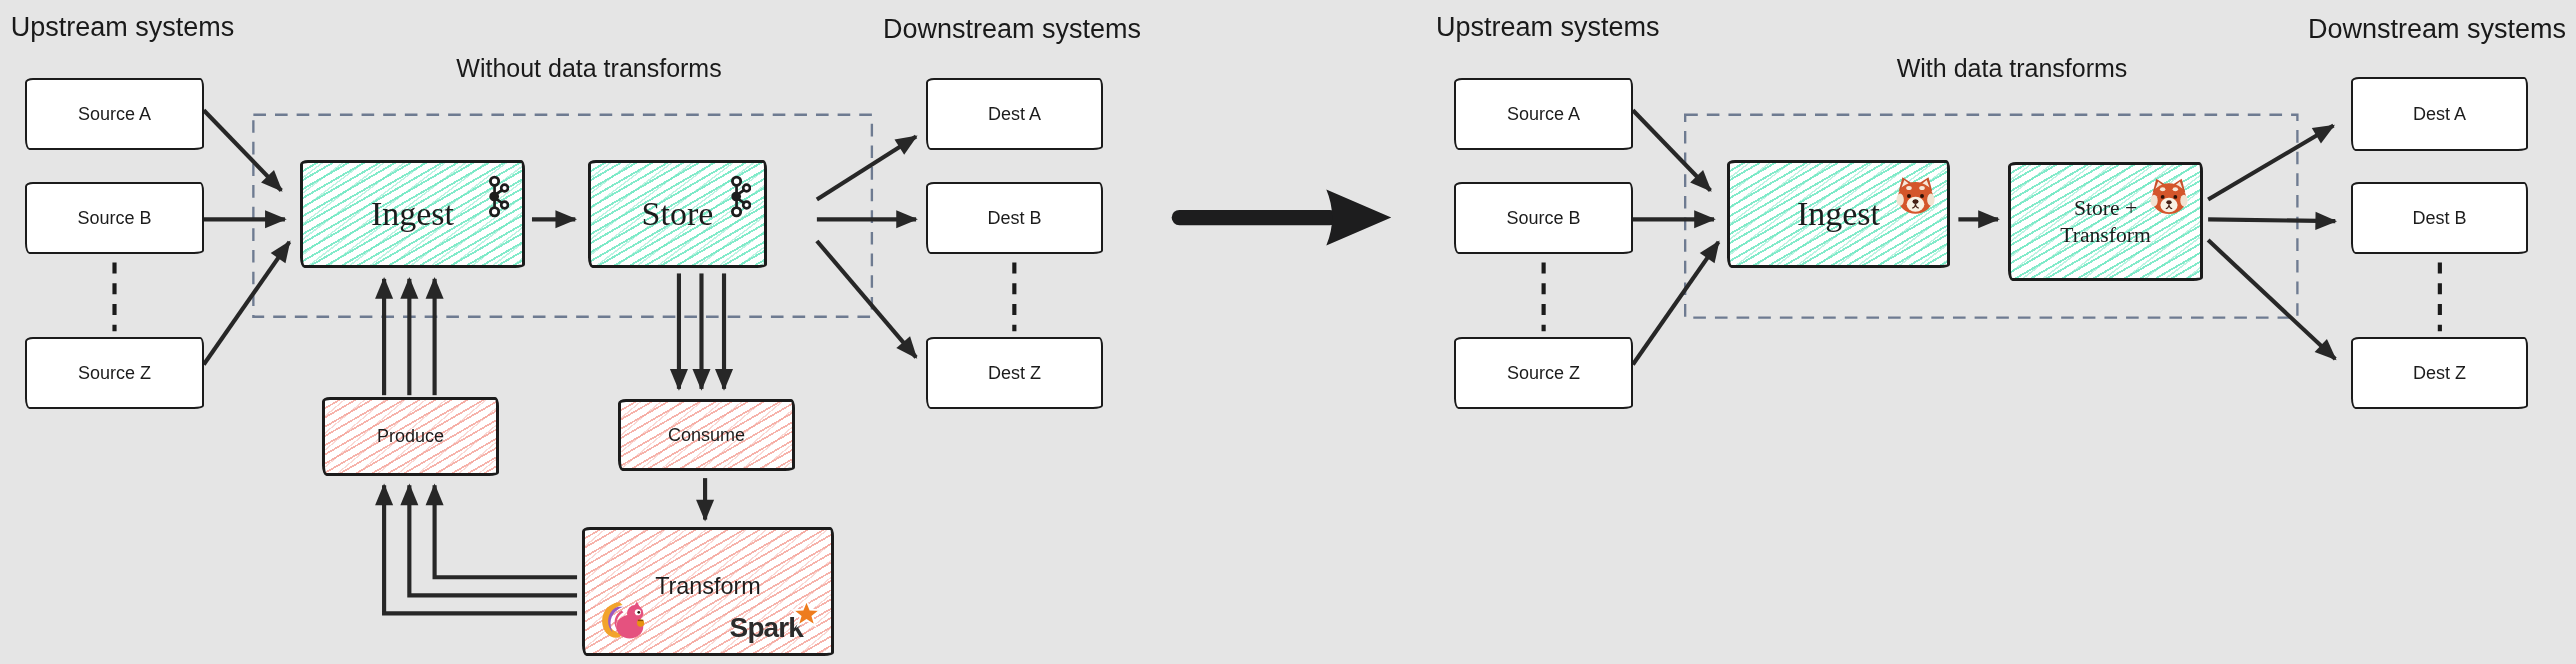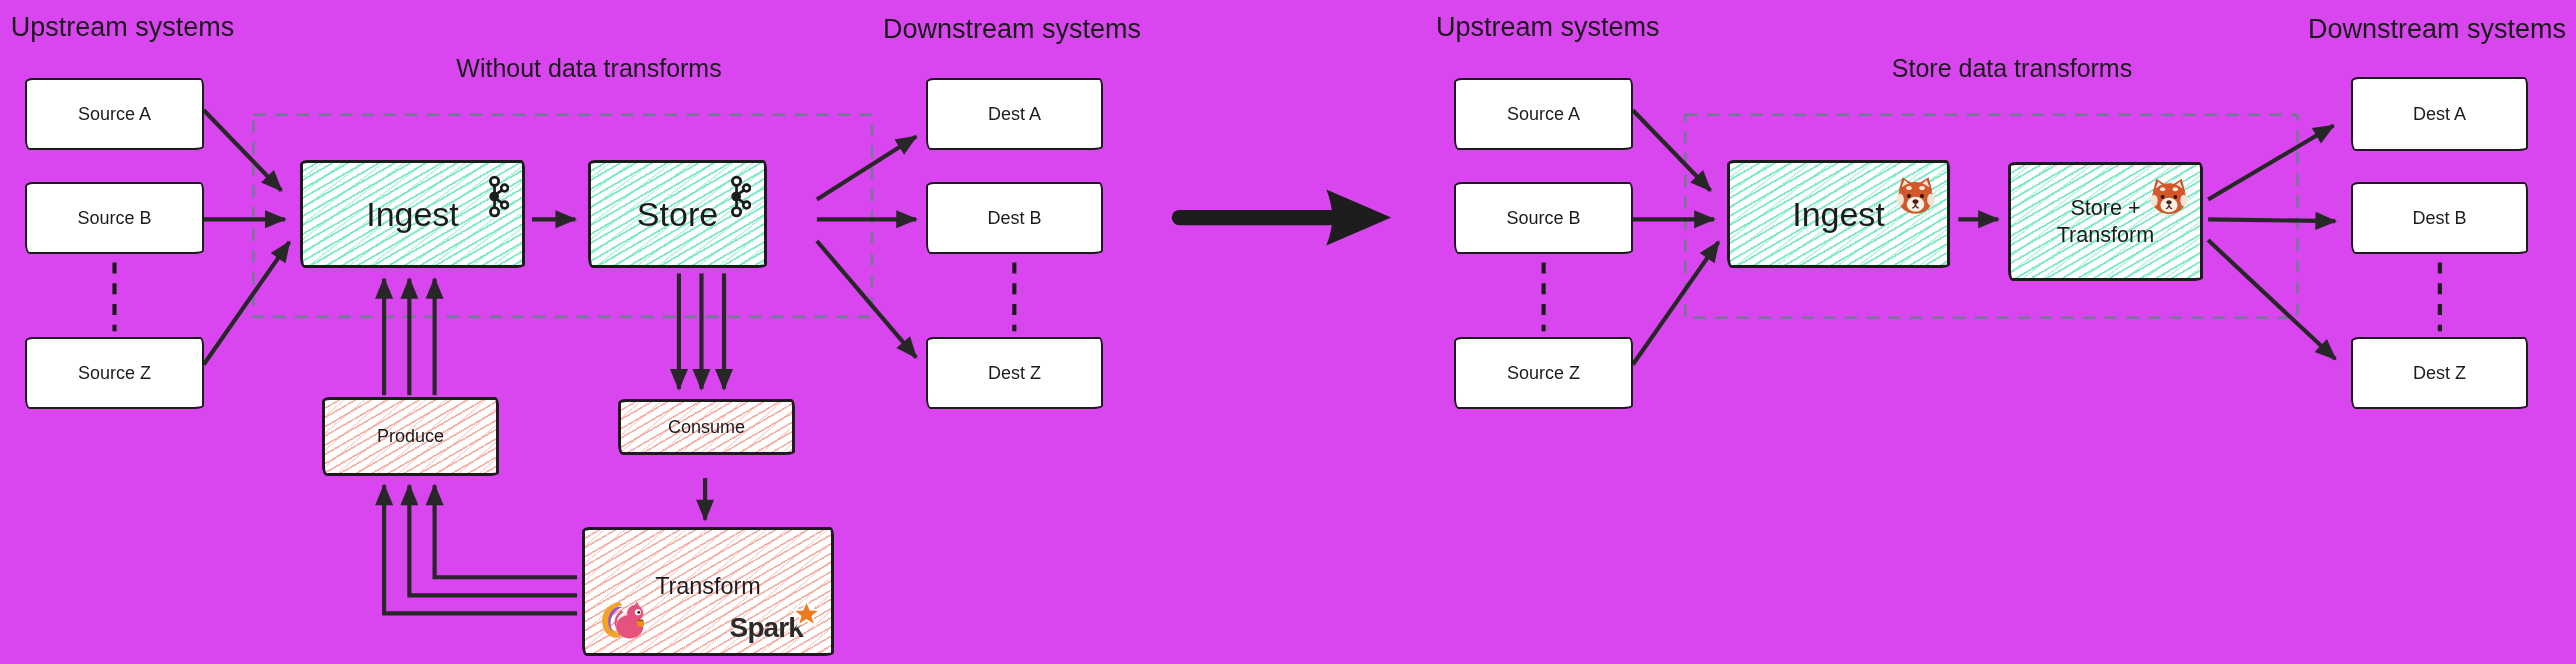--- a/index.html
+++ b/index.html
@@ -4,32 +4,32 @@
 <style>
   :root{
     --teal: #6de7c1;
     --pink: #f2a197;
     --dash: #6e7b91;
     --ink: #1d1d1d;
     --spark-orange: #ee7c1e;
   }
   html,body{margin:0;padding:0;background:#ffffff;}
   body{font-family:"Liberation Sans", sans-serif; color:var(--ink);}
-  .canvas{position:relative;width:2576px;height:665px;background:#d946ef;overflow:hidden;}
+  .canvas{position:relative;width:2576px;height:665px;background:#e5e5e5;overflow:hidden;}
   svg.layer{position:absolute;left:0;top:0;}
   .hdr{position:absolute;font-size:27px;line-height:1.15;color:#1a1a1a;white-space:nowrap;}
   .ttl{position:absolute;font-size:25px;line-height:1.15;color:#1a1a1a;white-space:nowrap;transform:translateX(-50%);margin-left:37px;}
   .box{position:absolute;box-sizing:border-box;border:2.7px solid #1b1b1b;background:#fff;
        display:flex;align-items:center;justify-content:center;text-align:center;
        border-radius:8px 3.6px 10px 4.5px / 4.5px 9px 3.6px 10.8px;}
   .box .lbl{font-size:18px;color:#1c1c1c;}
   .teal-box{border-width:3.2px;
     background-image:
       repeating-linear-gradient(150deg, rgba(109,231,193,0) 0 5.9px, rgba(109,231,193,0.85) 5.9px 7.8px),
-      repeating-linear-gradient(143deg, rgba(109,231,193,0) 0 10.8px, rgba(109,231,193,0.45) 10.8px 12.3px);}
+      repeating-linear-gradient(143deg, rgba(109,231,193,0) 0 10.8px, rgba(109,231,193,0.45) 10.8px 12.3px); font-family: Liberation Serif, serif;}
   .pink-box{border-width:3.2px;
     background-image:
       repeating-linear-gradient(150deg, rgba(244,160,150,0) 0 6.3px, rgba(244,160,150,0.8) 6.3px 8px),
       repeating-linear-gradient(140deg, rgba(244,160,150,0) 0 11.7px, rgba(244,160,150,0.4) 11.7px 13px);}
   .big-lbl{font-size:34px;color:#1c1c1c;}
   .two-line{font-size:21.6px;line-height:1.25;color:#1c1c1c;}
   .corner-icon{position:absolute;top:11.7px;right:12.6px;}
   .panda{position:absolute;top:11.7px;right:10.8px;}
   .flink{position:absolute;left:12.6px;bottom:7.2px;}
   .sparkwrap{position:absolute;right:14.4px;bottom:7.2px;width:87px;height:41px;}
@@ -152,21 +152,21 @@
     <div class="box" style="left:926px;top:182px;width:177px;height:72px">
         <span class="lbl">Dest B</span>
       </div>
     <div class="box" style="left:926px;top:337px;width:177px;height:72px">
         <span class="lbl">Dest Z</span>
       </div>
 
     <div class="box pink-box" style="left:322px;top:397px;width:177px;height:79px">
         <span class="lbl">Produce</span>
       </div>
-    <div class="box pink-box" style="left:618px;top:399px;width:177px;height:56px">
+    <div class="box pink-box" style="left:618px;top:399px;width:177px;height:72px">
         <span class="lbl">Consume</span>
       </div>
 
     <div class="box pink-box" style="left:582px;top:527px;width:252px;height:129px;border-width:3.6px">
       <span class="lbl" style="font-size:23.4px;position:relative;top:-5.4px">Transform</span>
       <span class="flink">
         <svg width="49" height="47" viewBox="0 0 54 52">
           <path d="M24,7 C6,8 -1,28 9,41 C15,48 25,48 28,41 C17,42 10,33 13,24 C16,15 21,11 27,10 Z" fill="#f2a32b"></path>
           <path d="M22,12 C10,16 8,32 16,40 C12,31 13,21 22,15 C25,13 27,12 28,12 Z" fill="#9a59c0"></path>
           <path d="M26,16 C18,20 16,31 21,37 C19,30 21,22 28,18 Z" fill="#e5527f"></path>
@@ -185,21 +185,21 @@
           <svg width="31" height="31" viewBox="0 0 24 24">
             <polygon points="12,1 14.9,8.2 22.5,8.6 16.6,13.4 18.8,20.8 12,16.4 5.2,20.8 7.4,13.4 1.5,8.6 9.1,8.2" fill="#ee7c1e" stroke="#fff" stroke-width="1.4"></polygon>
           </svg>
         </span>
       </span>
     </div>
   </div>
 
   <div>
     <div class="hdr" style="left:1436px;top:11.7px">Upstream systems</div>
-    <div class="ttl" style="left:1975px;top:54px">Store data transforms</div>
+    <div class="ttl" style="left:1975px;top:54px">With data transforms</div>
     <div class="hdr" style="left:2308px;top:13.5px">Downstream systems</div>
 
     <div class="box" style="left:1454px;top:78px;width:179px;height:72px">
         <span class="lbl">Source A</span>
       </div>
     <div class="box" style="left:1454px;top:182px;width:179px;height:72px">
         <span class="lbl">Source B</span>
       </div>
     <div class="box" style="left:1454px;top:337px;width:179px;height:72px">
         <span class="lbl">Source Z</span>

